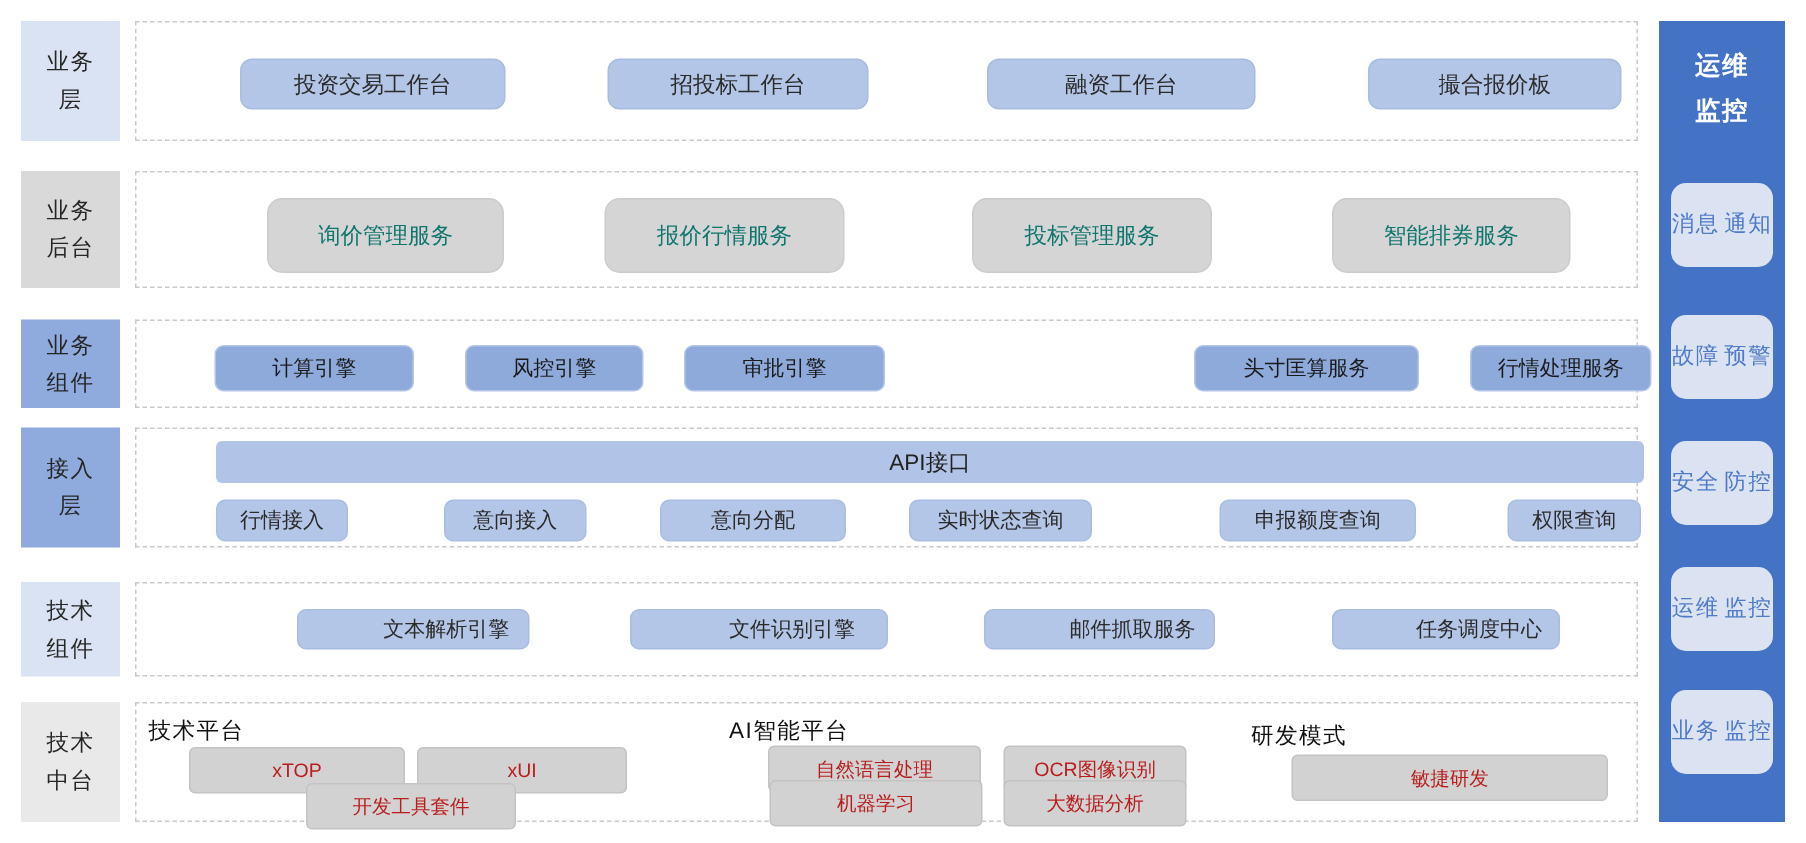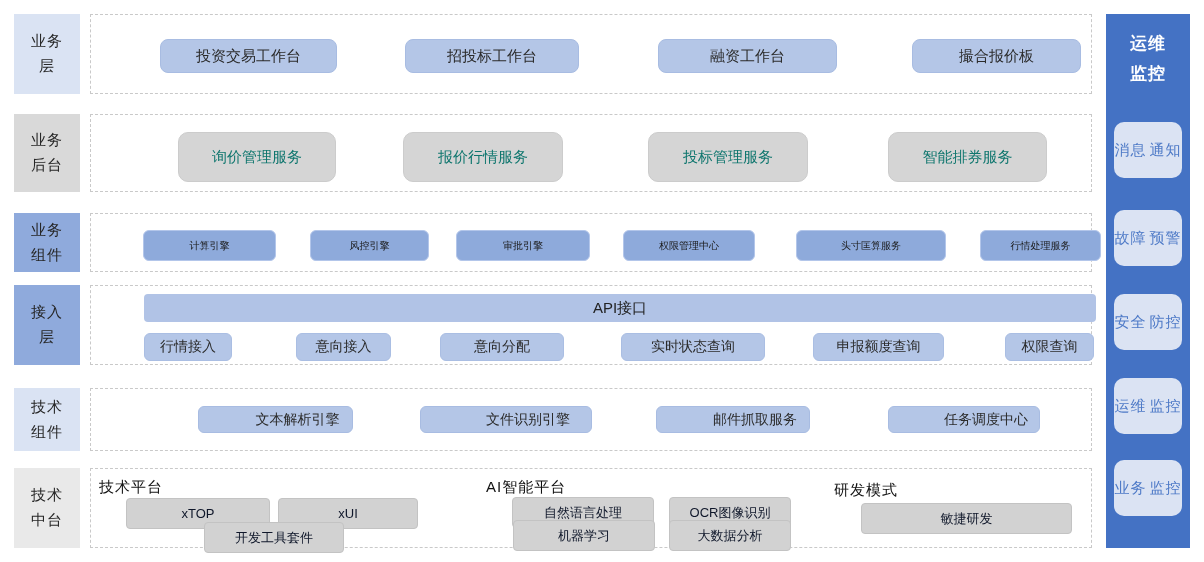--- a/index.html
+++ b/index.html
@@ -24,25 +24,25 @@
     position:absolute; left:90px; width:1002px;
     border:1px dashed #c9c9c9; background:#ffffff;
   }
   
   .btn {
     position:absolute; display:flex; align-items:center; justify-content:center;
     color:#2b2b2b; white-space:nowrap;margin-left:27px;
   }
   .btn-b1   { background:#b4c6e7; border:1px solid #a8bce2; border-radius:8px;  font-size:15px; height:34px; top:24px; }
   .btn-gray { background:#d5d5d5; border:1px solid #cccccc; border-radius:10px; font-size:15px; height:50px; top:17px; color:#0f766e; }
-  .btn-mb   { background:#8eaadb; border:1px solid #b3c6ea; border-radius:6px;  font-size:10px; height:31px; top:16px; color:#1a1a1a; }
+  .btn-mb   { background:#8eaadb; border:1px solid #b3c6ea; border-radius:6px;  font-size:14px; height:31px; top:16px; color:#1a1a1a; }
   .api-bar  { background:#b1c3e6; border-radius:4px; font-size:15px; height:28px; top:8px;  left:26px; width:952px; color:#222; }
   .btn-acc  { background:#b4c6e7; border:1px solid #aabee3; border-radius:6px;  font-size:14px; height:28px; top:47px; }
   .btn-b5   { background:#b4c6e7; border:1px solid #a8bce2; border-radius:6px;  font-size:14px; height:27px; top:17px;padding-left:44px; }
-  .btn-gs   { background:#d2d2d2; border:1px solid #c3c3c3; border-radius:4px;  font-size:13px; height:31px; color:#0f172a; }
+  .btn-gs   { background:#d2d2d2; border:1px solid #c3c3c3; border-radius:4px;  font-size:13px; height:31px; color:#b91c1c; }
   .grp-title{ position:absolute; text-align:left; font-size:15px; color:#111; font-weight:500; letter-spacing:1px; }
   
   .sidebar { position:absolute; left:1106px; top:14px; width:84px; height:534px; background:#4472c4; }
   .sb-title{
     position:absolute; top:16px; left:0; width:100%;
     display:flex; flex-direction:column; align-items:center; gap:2px;
     color:#ffffff; font-size:17px; font-weight:700; line-height:28px; letter-spacing:1px;
   }
   .sb-item {
     position:absolute; left:8px; width:68px; height:56px;
@@ -92,31 +92,30 @@
     <div class="btn btn-gray" style="left:60px;width:158px">询价管理服务</div>
     <div class="btn btn-gray" style="left:285px;width:160px">报价行情服务</div>
     <div class="btn btn-gray" style="left:530px;width:160px">投标管理服务</div>
     <div class="btn btn-gray" style="left:770px;width:159px">智能排券服务</div>
   </div>
 
   <div class="row" style="top:213px;height:59px">
     <div class="btn btn-mb" style="left:25px;width:133px">计算引擎</div>
     <div class="btn btn-mb" style="left:192px;width:119px">风控引擎</div>
     <div class="btn btn-mb" style="left:338px;width:134px">审批引擎</div>
-    <div class="btn btn-mb" style="left:505px;width:132px">权限管理中心</div>
     <div class="btn btn-mb" style="left:678px;width:150px">头寸匡算服务</div>
     <div class="btn btn-mb" style="left:862px;width:121px">行情处理服务</div>
   </div>
 
   <div class="row" style="top:285px;height:80px">
     <div class="btn api-bar">API接口</div>
     <div class="btn btn-acc" style="left:26px;width:88px">行情接入</div>
     <div class="btn btn-acc" style="left:178px;width:95px">意向接入</div>
     <div class="btn btn-acc" style="left:322px;width:124px">意向分配</div>
-    <div class="btn btn-acc" style="left:503px;width:144px">实时状态查询</div>
+    <div class="btn btn-acc" style="left:488px;width:122px">实时状态查询</div>
     <div class="btn btn-acc" style="left:695px;width:131px">申报额度查询</div>
     <div class="btn btn-acc" style="left:887px;width:89px">权限查询</div>
   </div>
 
   <div class="row" style="top:388px;height:63px">
     <div class="btn btn-b5" style="left:80px;width:155px">文本解析引擎</div>
     <div class="btn btn-b5" style="left:302px;width:172px">文件识别引擎</div>
     <div class="btn btn-b5" style="left:538px;width:154px">邮件抓取服务</div>
     <div class="btn btn-b5" style="left:770px;width:152px">任务调度中心</div>
   </div>

